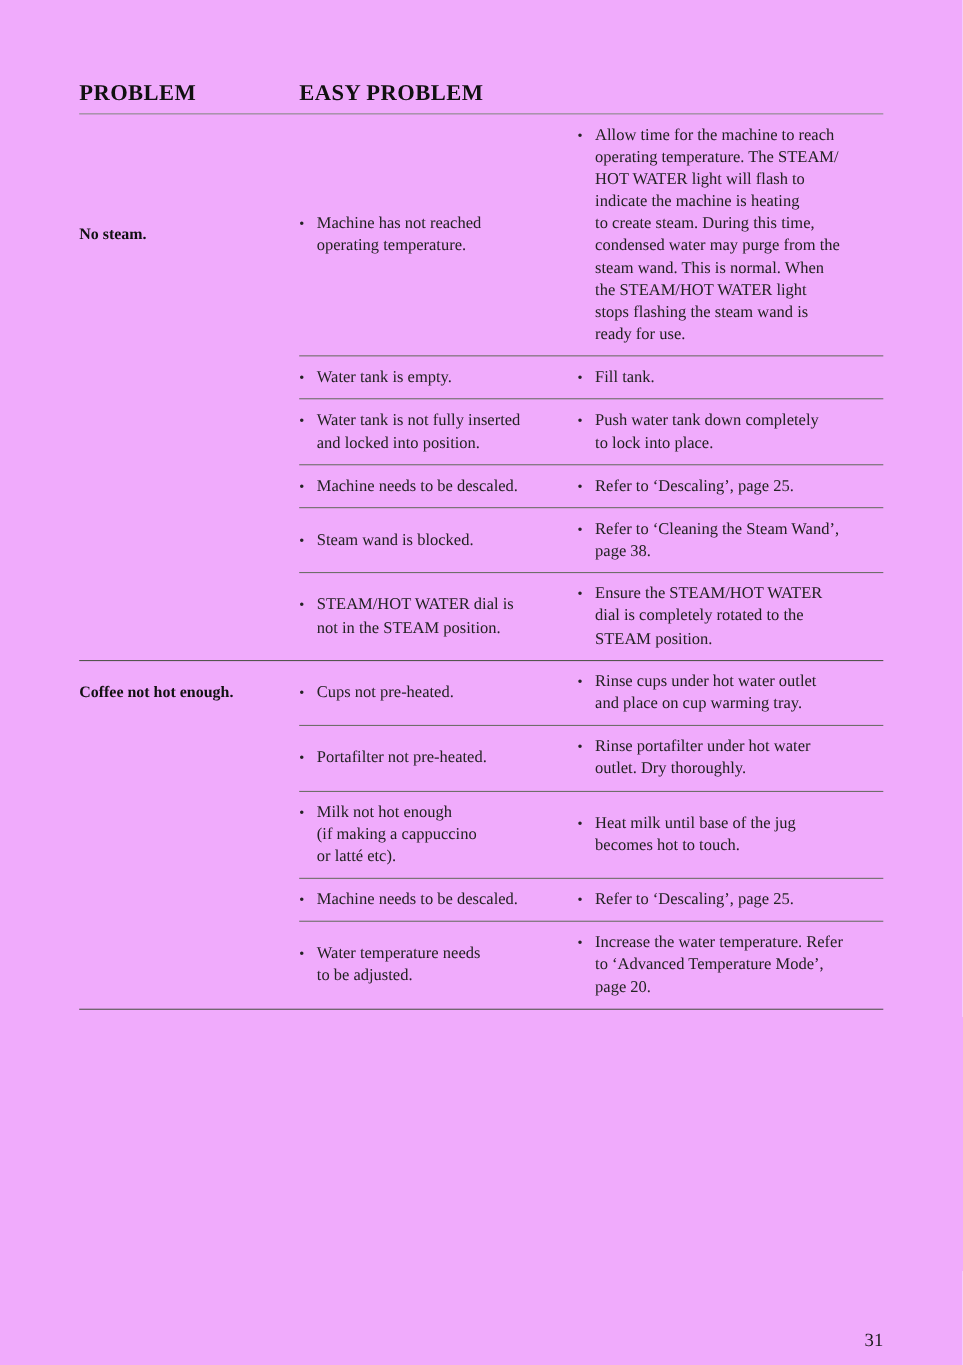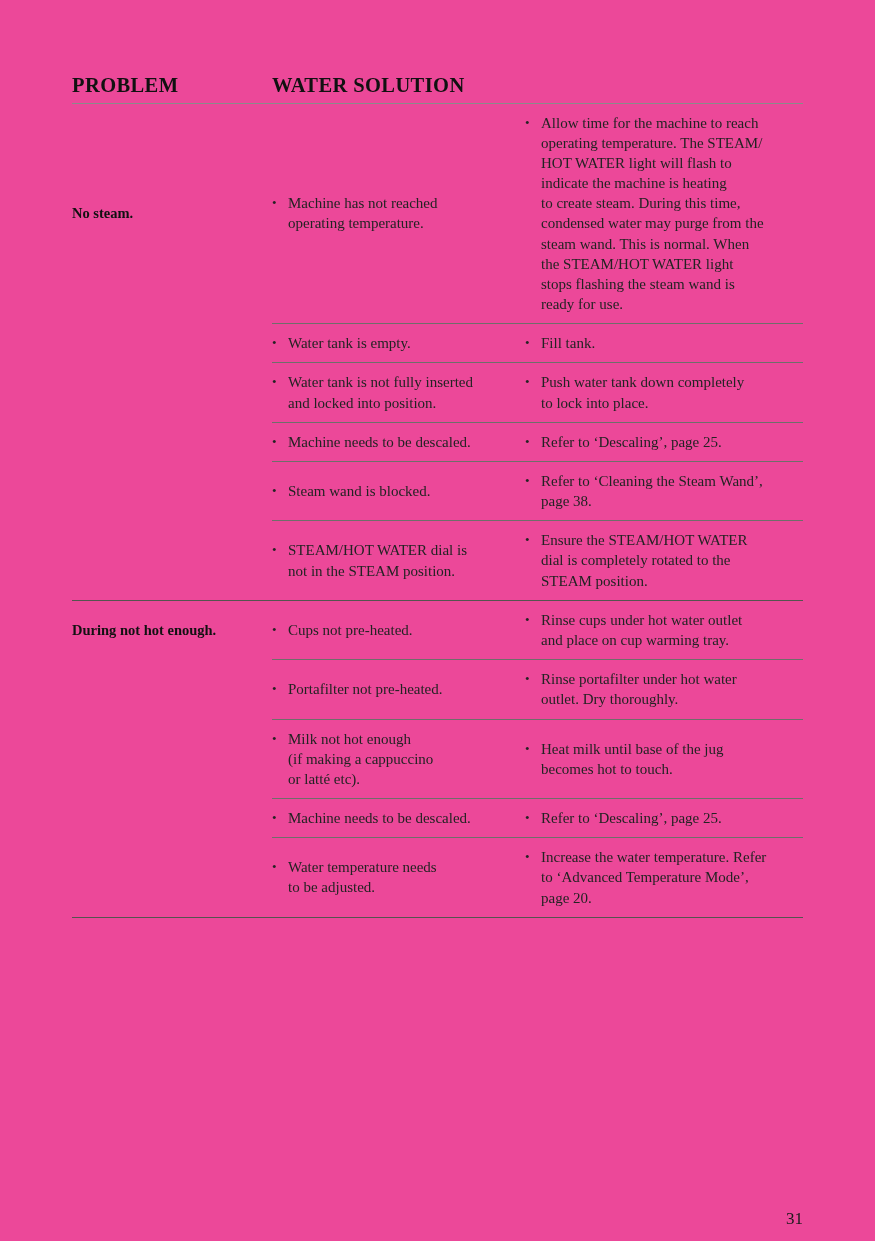--- a/index.html
+++ b/index.html
@@ -12,21 +12,21 @@
     height: 1241px;
     position: relative;
     font-family: "Liberation Serif", "DejaVu Serif", serif;
     color: #1a1a1a;
     overflow: hidden;
   }
 
   .page {
     position: absolute;
     inset: 0;
-    background: #ec4899;
+    background: #f0abfc;
   }
 
   .table-wrap {
     position: absolute;
     left: 72px;
     top: 74px;
     width: 731px;
   }
 
   
@@ -135,21 +135,21 @@
 </style>
 </head>
 <body>
 
 <div class="page">
 
   <div class="table-wrap">
 
     <div class="thead">
       <div class="th col-problem">PROBLEM</div>
-      <div class="th col-solution">WATER SOLUTION</div>
+      <div class="th col-solution">EASY PROBLEM</div>
     </div>
 
     <div class="rule-head"></div>
 
     <div id="table-body">
         <div class="section">
           <div class="row">
             <div class="cell cell-problem">No steam.</div>
             <div class="cell cell-causes">
               <div class="bullet-line">
@@ -272,21 +272,21 @@
                 <span class="bullet-text">Ensure the STEAM/HOT WATER
 dial is completely rotated to the
 STEAM position.</span>
               </div>
             </div>
           </div>
         </div>
         <div class="rule-section"></div>
         <div class="section">
           <div class="row">
-            <div class="cell cell-problem">During not hot enough.</div>
+            <div class="cell cell-problem">Coffee not hot enough.</div>
             <div class="cell cell-causes">
               <div class="bullet-line">
                 <span class="bullet-dot">•</span>
                 <span class="bullet-text">Cups not pre-heated.</span>
               </div>
             </div>
             <div class="cell cell-solution">
               <div class="bullet-line">
                 <span class="bullet-dot">•</span>
                 <span class="bullet-text">Rinse cups under hot water outlet

